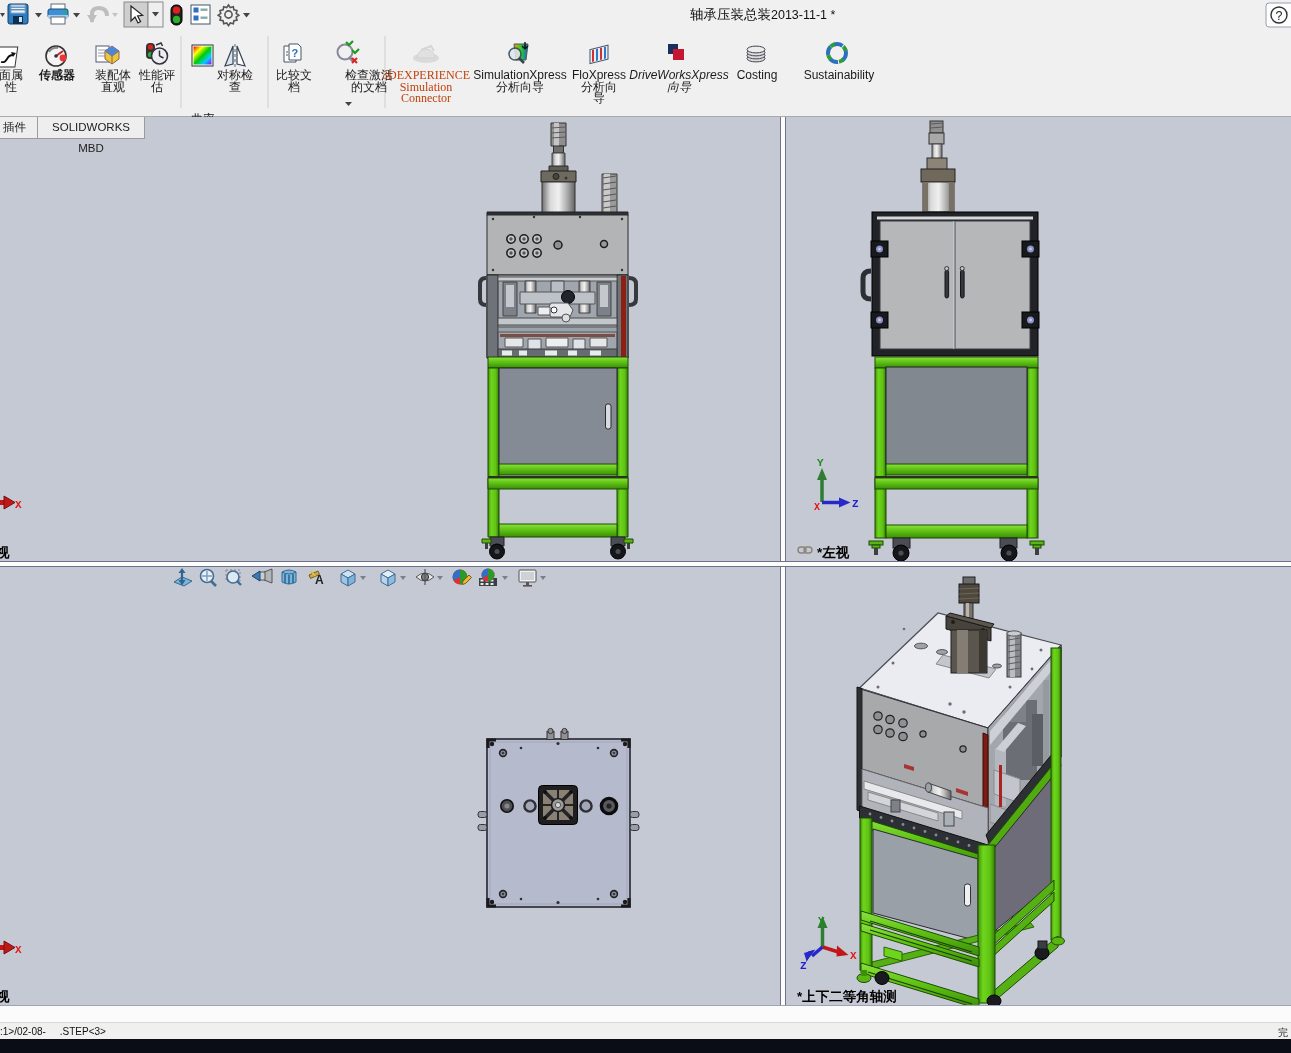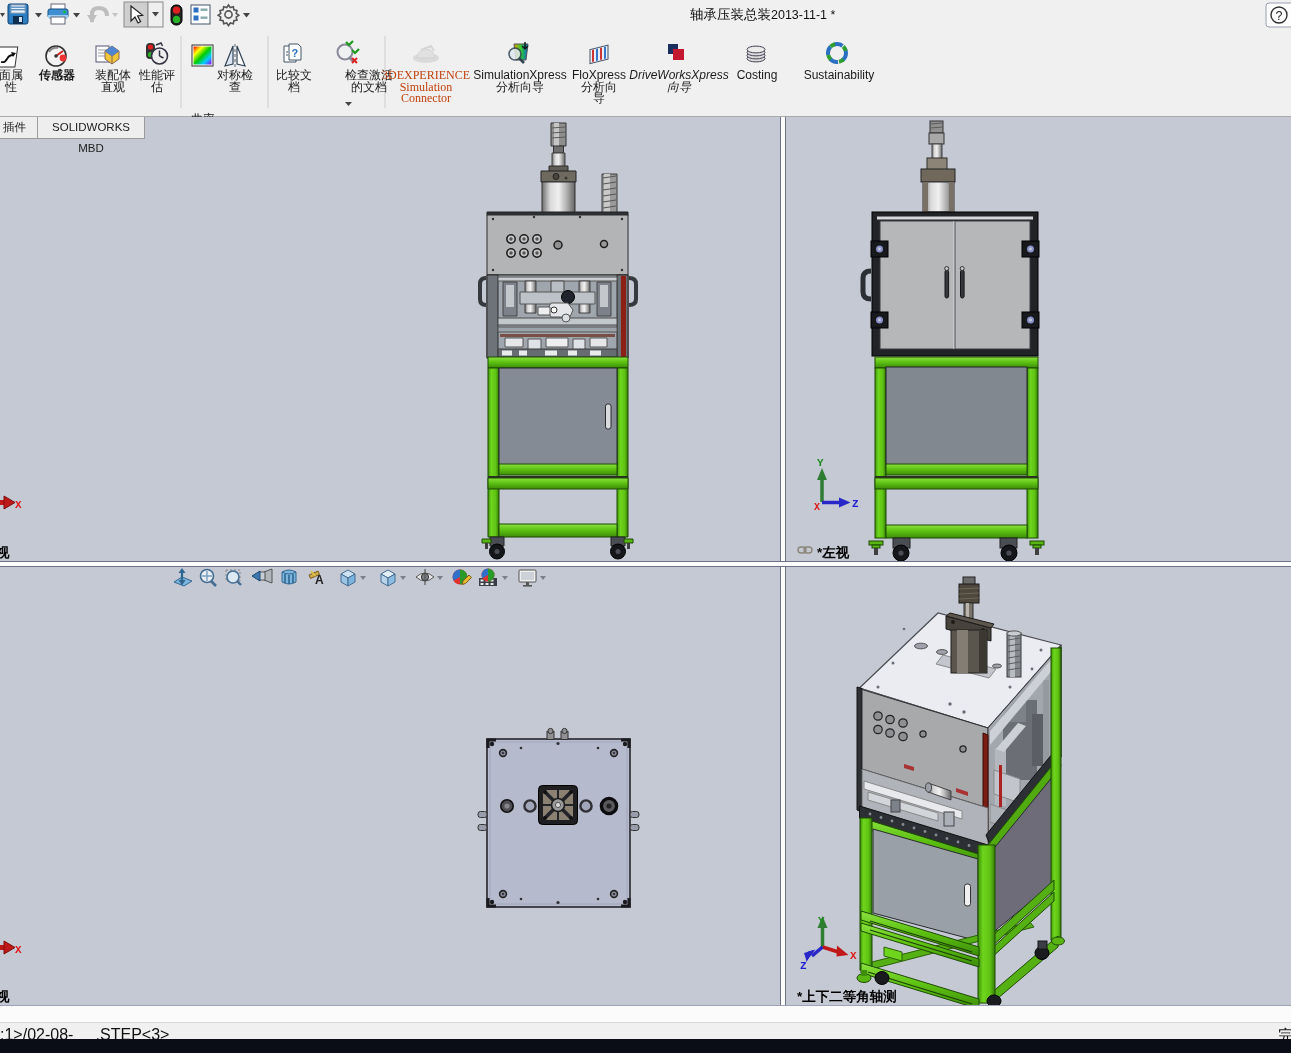--- a/index.html
+++ b/index.html
@@ -5,21 +5,21 @@
 html,body{margin:0;padding:0;}
 body{width:1291px;height:1053px;overflow:hidden;font-family:"Liberation Sans",sans-serif;background:#f0f0f0;position:relative;}
 .abs{position:absolute;}
 #topbar{left:0;top:0;width:1040px;height:28px;background:#f0f0f0;}
 #ribbon{left:0;top:28px;width:1291px;height:88px;background:#f0f0f0;border-bottom:1px solid #ababab;}
 #vp{left:0;top:117px;width:1291px;height:888px;background:#c5c9d3;}
 .tab{position:absolute;top:0;height:22px;background:#eeeeee;border:1px solid #9b9b9b;border-top:none;box-sizing:border-box;font-size:11.5px;color:#222;text-align:center;line-height:21px;}
 #vdiv{left:780px;top:0;width:6px;height:888px;background:#fdfdfd;border-left:1.5px solid #6d7289;border-right:1.5px solid #6d7289;box-sizing:border-box;}
 #hdiv{left:0;top:444px;width:1291px;height:6px;background:#fdfdfd;border-top:1.5px solid #6d7289;border-bottom:1.5px solid #6d7289;box-sizing:border-box;}
 #sb1{left:0;top:1005px;width:1291px;height:17px;background:#fbfbfb;border-top:1px solid #9ea3b8;box-sizing:border-box;}
-#sb2{left:0;top:1022px;width:1291px;height:17px;background:#f0f0f0;border-top:1px solid #d8d8d8;box-sizing:border-box;font-size:16px;color:#111;}
+#sb2{left:0;top:1022px;width:1291px;height:17px;background:#f0f0f0;border-top:1px solid #d8d8d8;box-sizing:border-box;font-size:10px;color:#111;}
 #blackbar{left:0;top:1039px;width:1291px;height:14px;background:#0a0d15;}
 .rlabel{position:absolute;text-align:center;font-size:12px;color:#1a1a1a;line-height:11.5px;width:90px;}
 </style>
 </head>
 <body>
 <div id="topbar" class="abs">
 <svg width="1291" height="28" xmlns="http://www.w3.org/2000/svg">
 
  <path d="M0 13 l5 0 -2.5 4 z" fill="#444"></path>
 

